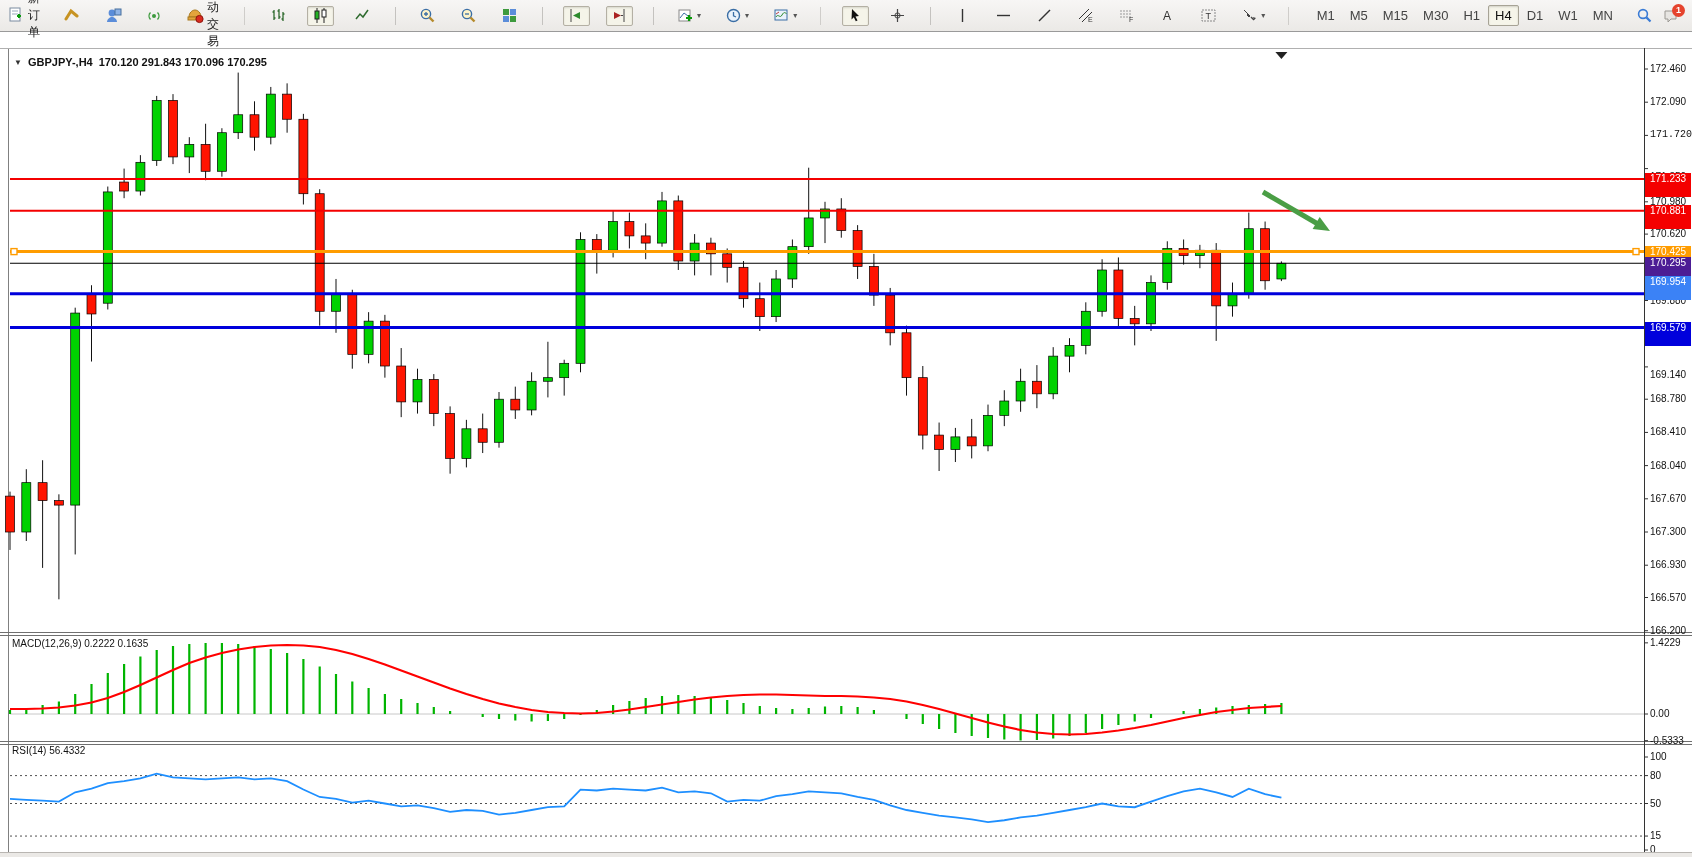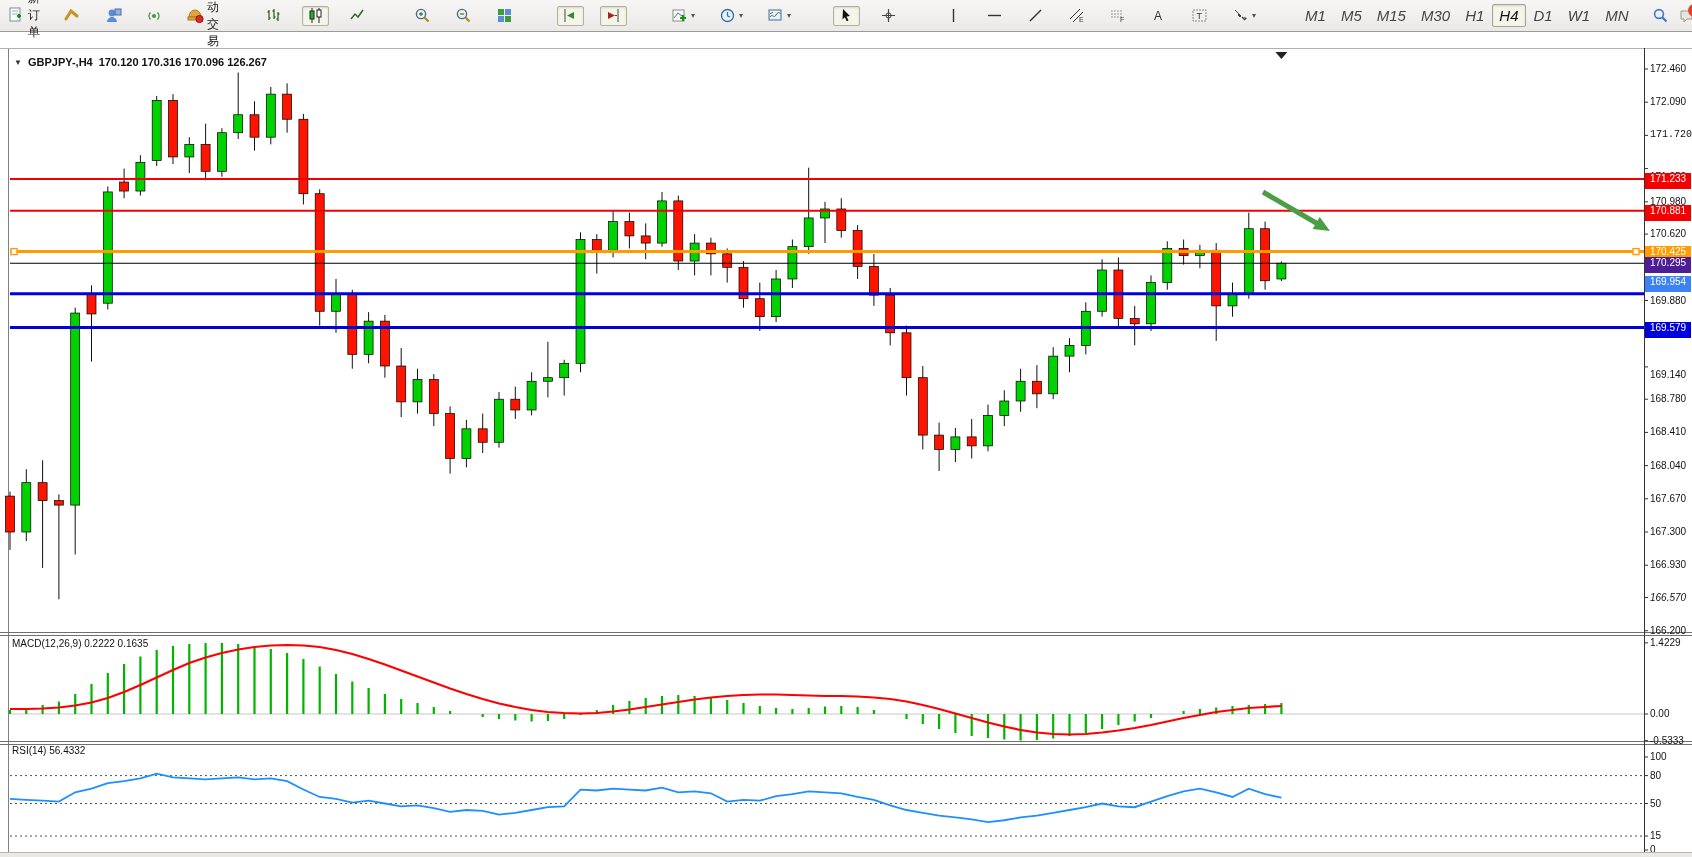--- a/index.html
+++ b/index.html
@@ -5,36 +5,36 @@
   html,body{margin:0;padding:0;background:#d4d0c8;font-family:"Liberation Sans",sans-serif;}
   #stage{position:relative;width:1692px;height:857px;background:#fff;overflow:hidden;}
   
   #toolbar{position:absolute;left:0;top:0;width:1692px;height:32px;background:linear-gradient(#f7f6f5,#ebe9e6);
     border-bottom:1px solid #9a9a9a;display:flex;align-items:center;gap:16px;padding:0 4px;box-sizing:border-box;z-index:40;}
   .tbtn{display:flex;align-items:center;gap:3px;padding:1px 4px;border-radius:2px;height:20px;box-sizing:border-box;cursor:default;}
   .tbtn.pressed{background:#f5f4e9;border:1px solid #b4b0a4;box-shadow:inset 0 1px 2px rgba(0,0,0,.12);}
   .tlabel{font-size:12px;color:#222;}
   .tsep{width:1px;height:18px;background:#c4c2bf;margin:0 4px;}
   .tgrip{width:5px;height:18px;margin:0 3px;background:repeating-linear-gradient(90deg,#cfcdca 0 1px,transparent 1px 3px);}
-  .tfbtn{font-size:15px;color:#444;padding:2px 6px;border-radius:2px;border:1px solid transparent;font-style:italic;}
+  .tfbtn{font-size:13px;color:#444;padding:2px 6px;border-radius:2px;border:1px solid transparent;}
   .tfbtn.active{background:#f6f5ea;border:1px solid #a7a396;box-shadow:inset 0 1px 2px rgba(0,0,0,.15);color:#111;}
   .ticon{display:inline-block;width:17px;height:17px;position:relative;}
   
   .nbadge{position:absolute;right:-5px;top:-3px;min-width:13px;height:13px;border-radius:8px;background:#e5432d;color:#fff;
     font-size:9px;line-height:13px;text-align:center;font-weight:bold;padding:0 2px;box-sizing:border-box;}
   #tb-right{margin-left:auto;display:flex;align-items:center;gap:10px;padding-right:8px;}
   
   #chartwin{position:absolute;left:0;top:24px;width:1692px;height:833px;background:#fff;}
   #plot{position:absolute;left:0;top:24px;z-index:5;}
   .ovl{position:absolute;z-index:10;}
   #chart-title{left:14px;top:32px;font-size:11px;font-weight:bold;color:#111;display:flex;gap:6px;align-items:center;}
   #chart-title .caret{font-size:8px;color:#333;}
   .indlabel{font-size:10px;color:#111;z-index:10;position:absolute;}
   .axis-tick{position:absolute;left:1650px;font-size:10px;color:#111;z-index:6;}
-  .pbadge{position:absolute;left:1645px;width:46px;height:16px;font-size:10px;color:#fff;text-align:center;line-height:12px;z-index:12;}
+  .pbadge{position:absolute;left:1645px;width:46px;height:24px;font-size:10px;color:#fff;text-align:center;line-height:12px;z-index:12;}
   #statusstrip{position:absolute;left:0;top:852px;width:1692px;height:5px;background:#ebe9e6;border-top:1px solid #b9b6b2;z-index:8;}
   svg text{font-family:"Liberation Sans",sans-serif;}
 </style>
 </head>
 <body>
 
 <div id="stage">
 
   <div id="toolbar">
     <div class="tbtn">
@@ -634,21 +634,21 @@
           <line x1="1118.4" y1="812" x2="1118.4" y2="816" stroke="#333"></line>
           <line x1="1183.6000000000001" y1="812" x2="1183.6000000000001" y2="816" stroke="#333"></line>
           <line x1="1248.8" y1="812" x2="1248.8" y2="816" stroke="#333"></line>
           <line x1="1314" y1="812" x2="1314" y2="816" stroke="#333"></line>
         </g>
       </svg>
 
     <div id="chart-title" class="ovl">
       <span class="caret">▼</span>
       <span>GBPJPY-,H4</span>
-      <span style="font-weight:bold;">170.120 170.316 170.096 126.267</span>
+      <span style="font-weight:bold;">170.120 291.843 170.096 170.295</span>
     </div>
 
     <div class="indlabel" style="left:12px;top:614px;">
       <span>MACD(12,26,9)</span> <span>0.2222 0.1635</span>
     </div>
     <div class="indlabel" style="left:12px;top:721px;">
       <span>RSI(14)</span> <span>56.4332</span>
     </div>
 
     <div id="labels">
@@ -661,21 +661,21 @@
         <div class="axis-tick" style="top:237.30330000000072px;">170.250</div>
         <div class="axis-tick" style="top:270.50340000000114px;">169.880</div>
         <div class="axis-tick" style="top:303.70350000000155px;">169.510</div>
         <div class="axis-tick" style="top:336.903600000002px;margin-top:8px;">169.140</div>
         <div class="axis-tick" style="top:369.2064000000006px;">168.780</div>
         <div class="axis-tick" style="top:402.406500000001px;">168.410</div>
         <div class="axis-tick" style="top:435.60660000000144px;">168.040</div>
         <div class="axis-tick" style="top:468.80670000000185px;">167.670</div>
         <div class="axis-tick" style="top:502.0067999999997px;">167.300</div>
         <div class="axis-tick" style="top:535.2069000000001px;">166.930</div>
-        <div class="axis-tick" style="top:567.5097000000013px;font-style:italic;">166.570</div>
+        <div class="axis-tick" style="top:567.5097000000013px;">166.570</div>
         <div class="axis-tick" style="top:600.7098000000018px;">166.200</div>
         <div class="axis-tick" style="top:612.855px;">1.4229</div>
         <div class="axis-tick" style="top:684px;">0.00</div>
         <div class="axis-tick" style="top:710.665px;">-0.5333</div>
         <div class="axis-tick" style="top:727px;">100</div>
         <div class="axis-tick" style="top:745.6px;">80</div>
         <div class="axis-tick" style="top:773.5px;">50</div>
         <div class="axis-tick" style="top:806.05px;">15</div>
         <div class="axis-tick" style="top:820px;">0</div>
         <div class="pbadge" style="top:149.09871000000035px;background:#f40000;color:#ffffff;">171.233</div>

